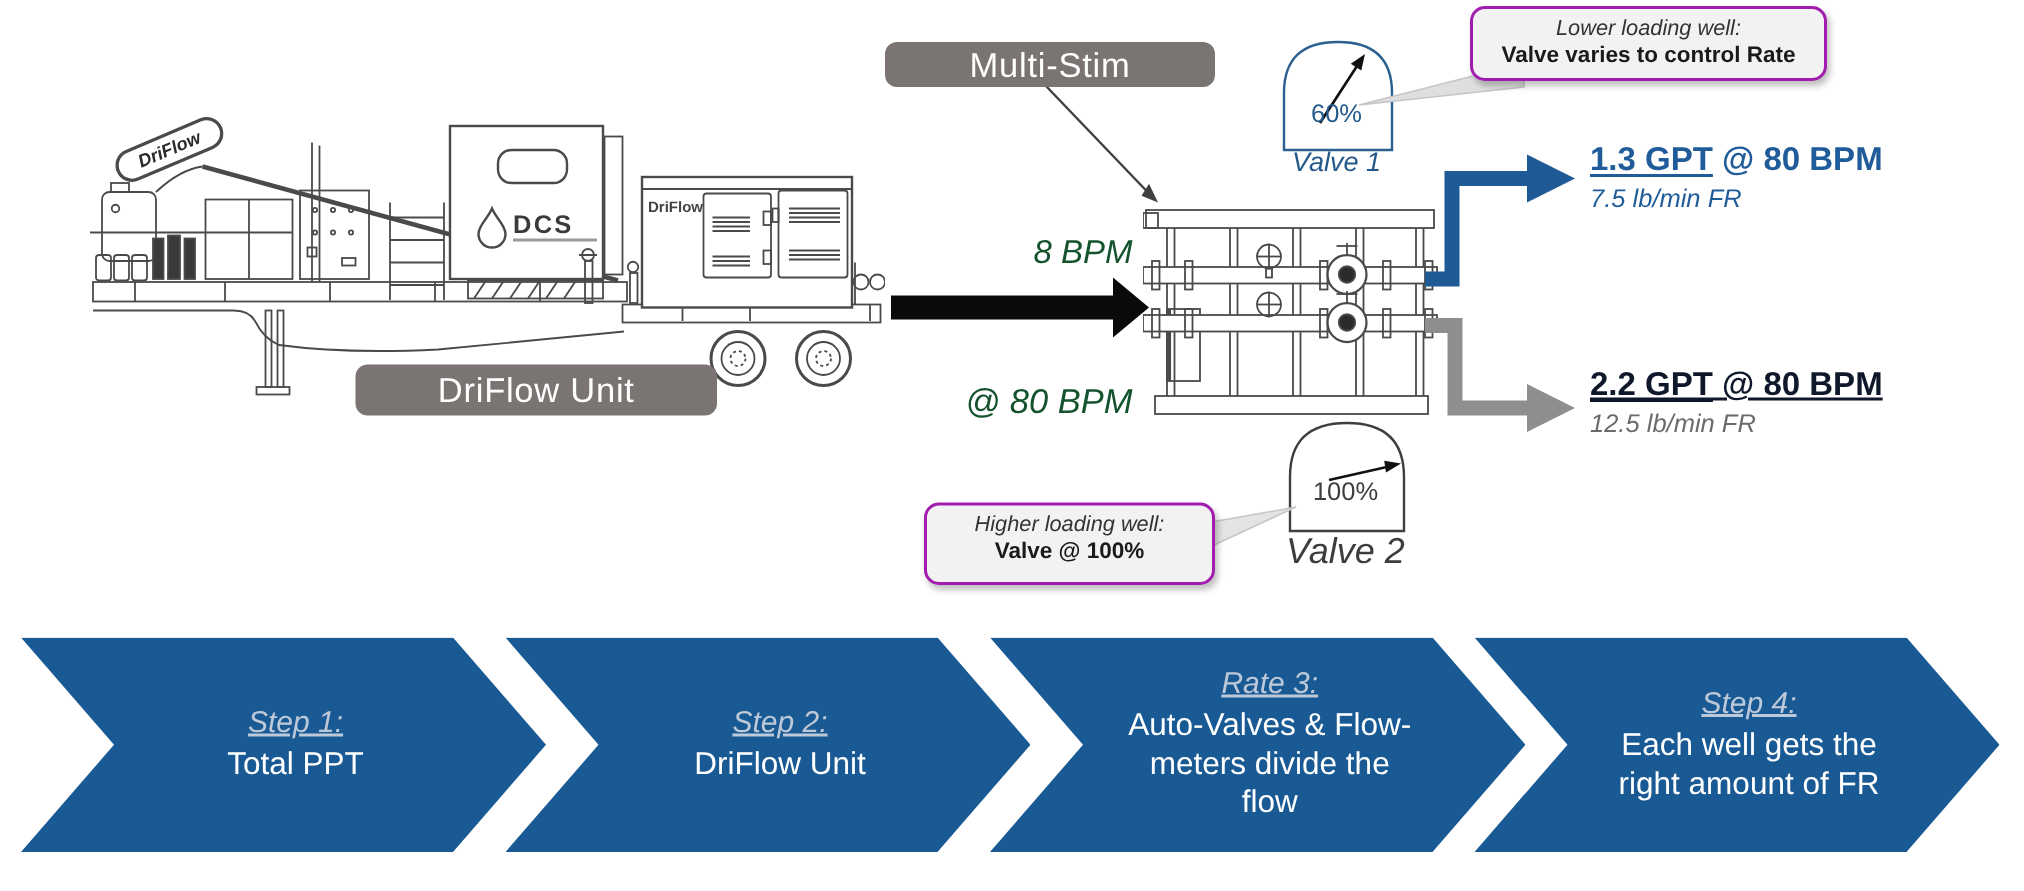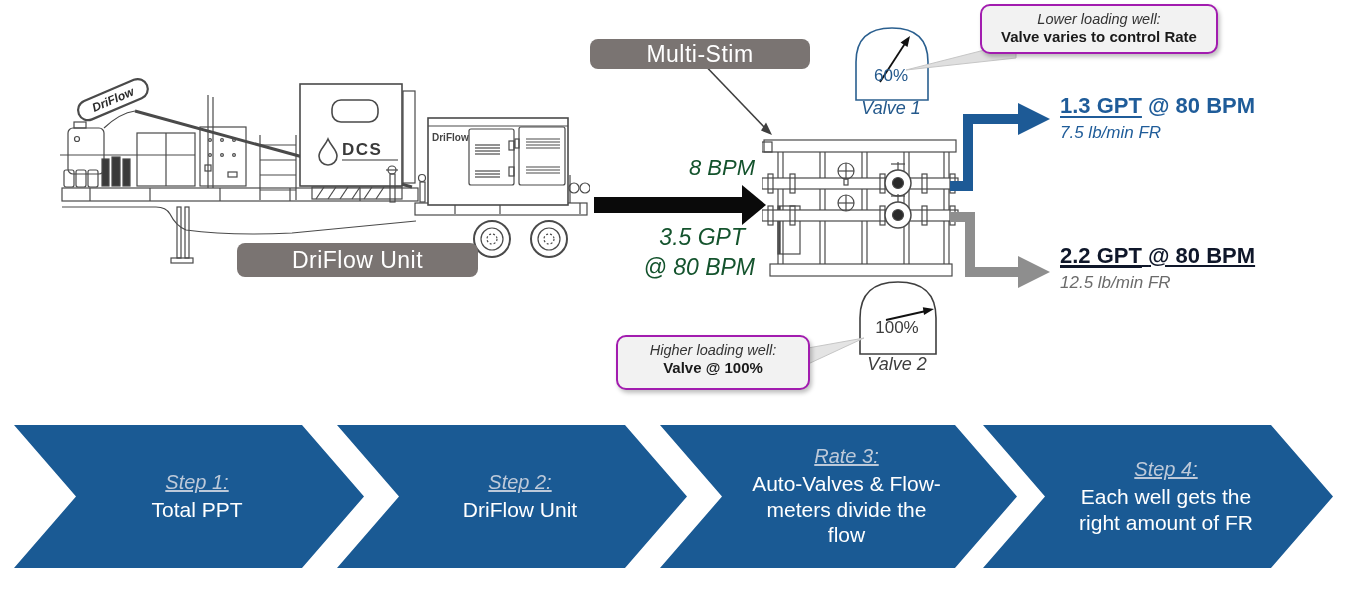--- a/index.html
+++ b/index.html
@@ -239,37 +239,36 @@
     <g>
       <path d="M950,186 H968 V119 H1018" stroke="#1D5A96" stroke-width="10"></path>
       <polygon points="1018,103 1050,119 1018,135" fill="#1D5A96"></polygon>
     </g>
     <g>
       <path d="M950,217 H970 V272 H1018" stroke="#8E8E8E" stroke-width="10"></path>
       <polygon points="1018,256 1050,272 1018,288" fill="#8E8E8E"></polygon>
     </g>
   </svg>
 
-  <div class="abs chip" style="left:590px;top:28px;width:220px;height:30px;margin-top:11px;">
+  <div class="abs chip" style="left:590px;top:28px;width:220px;height:30px;">
     <span>Multi-Stim</span>
   </div>
 
   <div class="abs chip" style="left:237px;top:243px;width:241px;height:34px;">
     <span>DriFlow Unit</span>
   </div>
 
   <div class="abs feedtxt" style="left:590px;top:155px;width:165px;font-size:22px;">8 BPM</div>
-  <div class="abs feedtxt b" style="left:600px;top:224px;width:145px;font-size:23px;">3.5 GPT</div>
   <div class="abs feedtxt b" style="left:590px;top:254px;width:165px;font-size:23px;">@ 80 BPM</div>
 
   <div class="abs gaugetxt b" style="left:854px;top:66px;width:74px;font-size:17px;color:#24598C;">60%</div>
   <div class="abs gaugetxt" style="left:844px;top:98px;width:94px;font-size:18px;font-style:italic;color:#24598C;">Valve 1</div>
 
   <div class="abs gaugetxt b" style="left:860px;top:318px;width:74px;font-size:17px;color:#3d3d3d;">100%</div>
-  <div class="abs gaugetxt" style="left:854px;top:354px;width:86px;font-size:18px;font-style:italic;color:#3d3d3d;">Valve 2</div>
+  <div class="abs gaugetxt" style="left:854px;top:354px;width:86px;font-size:24px;font-style:italic;color:#3d3d3d;">Valve 2</div>
 
   <div class="abs callout" style="left:980px;top:4px;width:238px;height:50px;">
     <div class="c1">Lower loading well:</div>
     <div class="c2">Valve varies to control Rate</div>
   </div>
 
   <div class="abs callout" style="left:616px;top:335px;width:194px;height:55px;">
     <div class="c1">Higher loading well:</div>
     <div class="c2">Valve @ 100%</div>
   </div>

